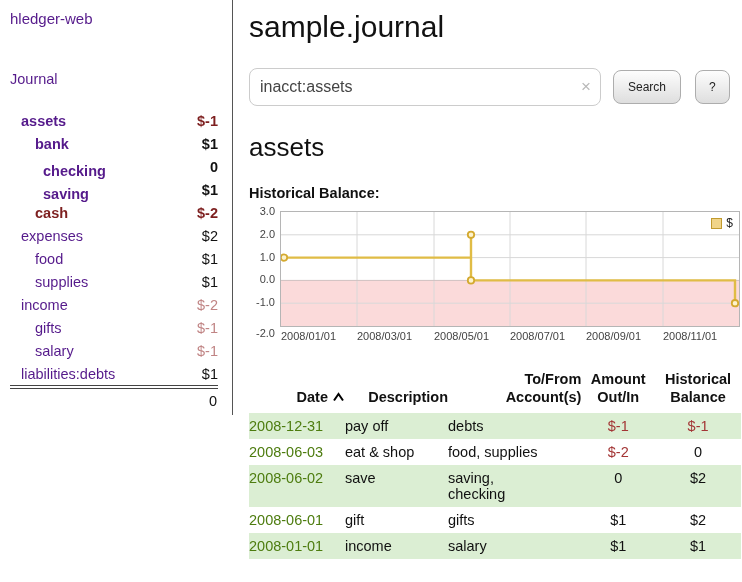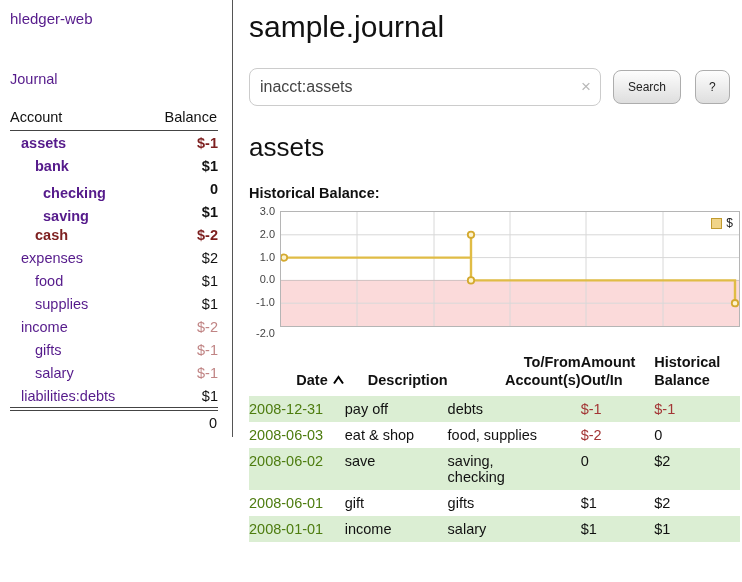--- a/index.html
+++ b/index.html
@@ -75,42 +75,38 @@
   .plot { position: relative; width: 460px; height: 116px; border: 1px solid #b5b5b5; background: #fff; }
   .plot svg { display: block; }
   .legend { position: absolute; top: 4px; right: 6px; display: flex; align-items: center; font-size: 12px; color: #222; }
   .legend-swatch { width: 11px; height: 11px; background: #f0d488; border: 1px solid #c19a2e; display: inline-block; margin-right: 4px; }
   .x-axis { margin-left: 32px; position: relative; height: 17px; width: 460px; }
   .x-axis span { position: absolute; top: 3px; font-size: 11px; color: #444; white-space: nowrap; }
 
   
   .register { width: 100%; border-collapse: collapse; font-size: 14.5px; }
   .register th { font-weight: bold; text-align: right; vertical-align: bottom; padding: 4px 0 7px; line-height: 1.25; }
-  .register th.num, .register td.num { text-align: left; }
+  .register th.num, .register td.num { text-align: center; }
   .register td { padding: 5px 0; vertical-align: top; }
   .register tr.alt { background: #dbeed3; }
   .tofrom-wrap { max-width: 106px; }
   .date-link { color: #4d7c0f; text-decoration: none; cursor: pointer; white-space: nowrap; }
   .sort-icon { display: inline-block; margin-left: 4px; vertical-align: baseline; }
 </style>
 </head>
 <body>
 
 <div class="container">
 
   <div class="sidebar">
     <a class="app-title">hledger-web</a>
     <br>
     <a class="journal-link">Journal</a>
 
     <div class="acct-table">
-      <div class="acct-head">
-        <span>Account</span>
-        <span>Balance</span>
-      </div>
 
       <div class="acct-row">
         <a class="acct-name ind0 b">assets</a>
         <span class="b neg-dark">$-1</span>
       </div>
       <div class="acct-row">
         <a class="acct-name ind1 b">bank</a>
         <span class="b">$1</span>
       </div>
       <div class="acct-row">
@@ -207,20 +203,28 @@
               <circle cx="190" cy="22.8" r="3.2"></circle>
               <circle cx="190" cy="68.4" r="3.2"></circle>
               <circle cx="454" cy="91.2" r="3.2"></circle>
             </g>
           </svg>
           <div class="legend">
             <span class="legend-swatch"></span>
             <span>$</span>
           </div>
         </div>
+      </div>
+      <div class="x-axis">
+        <span style="left:0">2008/01/01</span>
+        <span style="left:76px">2008/03/01</span>
+        <span style="left:153px">2008/05/01</span>
+        <span style="left:229px">2008/07/01</span>
+        <span style="left:305px">2008/09/01</span>
+        <span style="left:382px">2008/11/01</span>
       </div>
     </div>
 
     <table class="register">
       <colgroup>
         <col style="width:95px">
           <col style="width:102px">
           <col style="width:132px">
           <col style="width:73px">
           <col style="width:85px">

